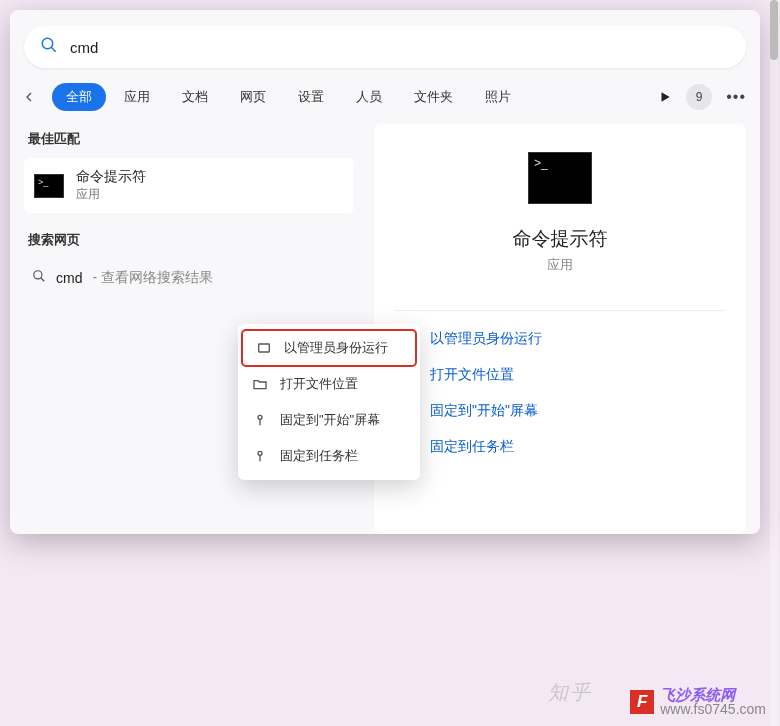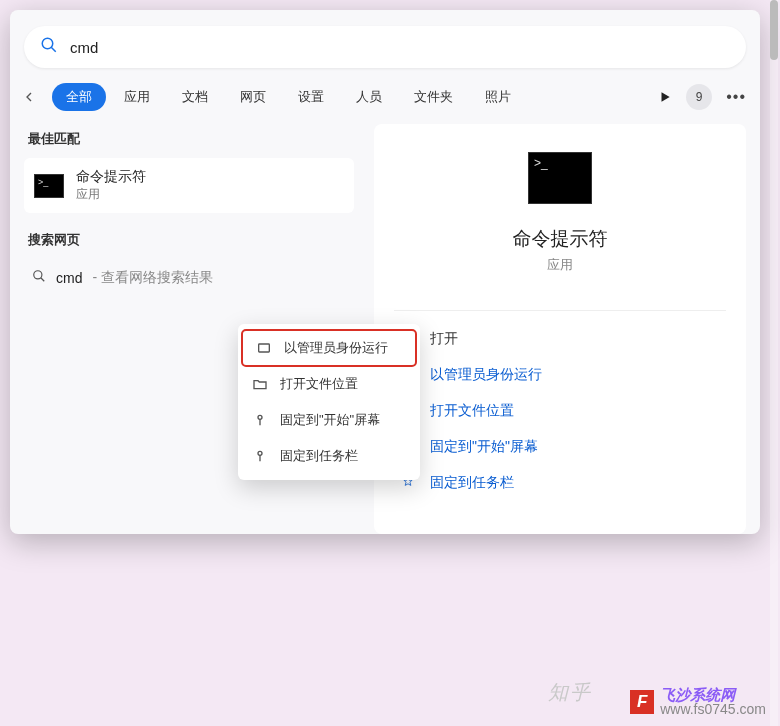--- a/index.html
+++ b/index.html
@@ -146,24 +146,20 @@
         <span class="web-query">cmd</span>
         <span class="web-suffix"> - 查看网络搜索结果</span>
       </div>
     </div>
 
     <div class="col-right">
       <div class="preview-thumb"></div>
       <div class="preview-title">命令提示符</div>
       <div class="preview-sub">应用</div>
       <div class="action-list">
-        <div class="action-row">
-          <span class="aicon"></span>
-          <span>打开</span>
-        </div>
         <div class="action-row blue">
           <span class="aicon">
               <svg viewBox="0 0 24 24" fill="none" stroke="currentColor" stroke-width="2">
                 <rect x="4" y="6" width="16" height="12" rx="1"></rect>
                 <path d="M8 18l4 3 4-3"></path>
               </svg>
             </span>
           <span>以管理员身份运行</span>
         </div>
         <div class="action-row blue">

